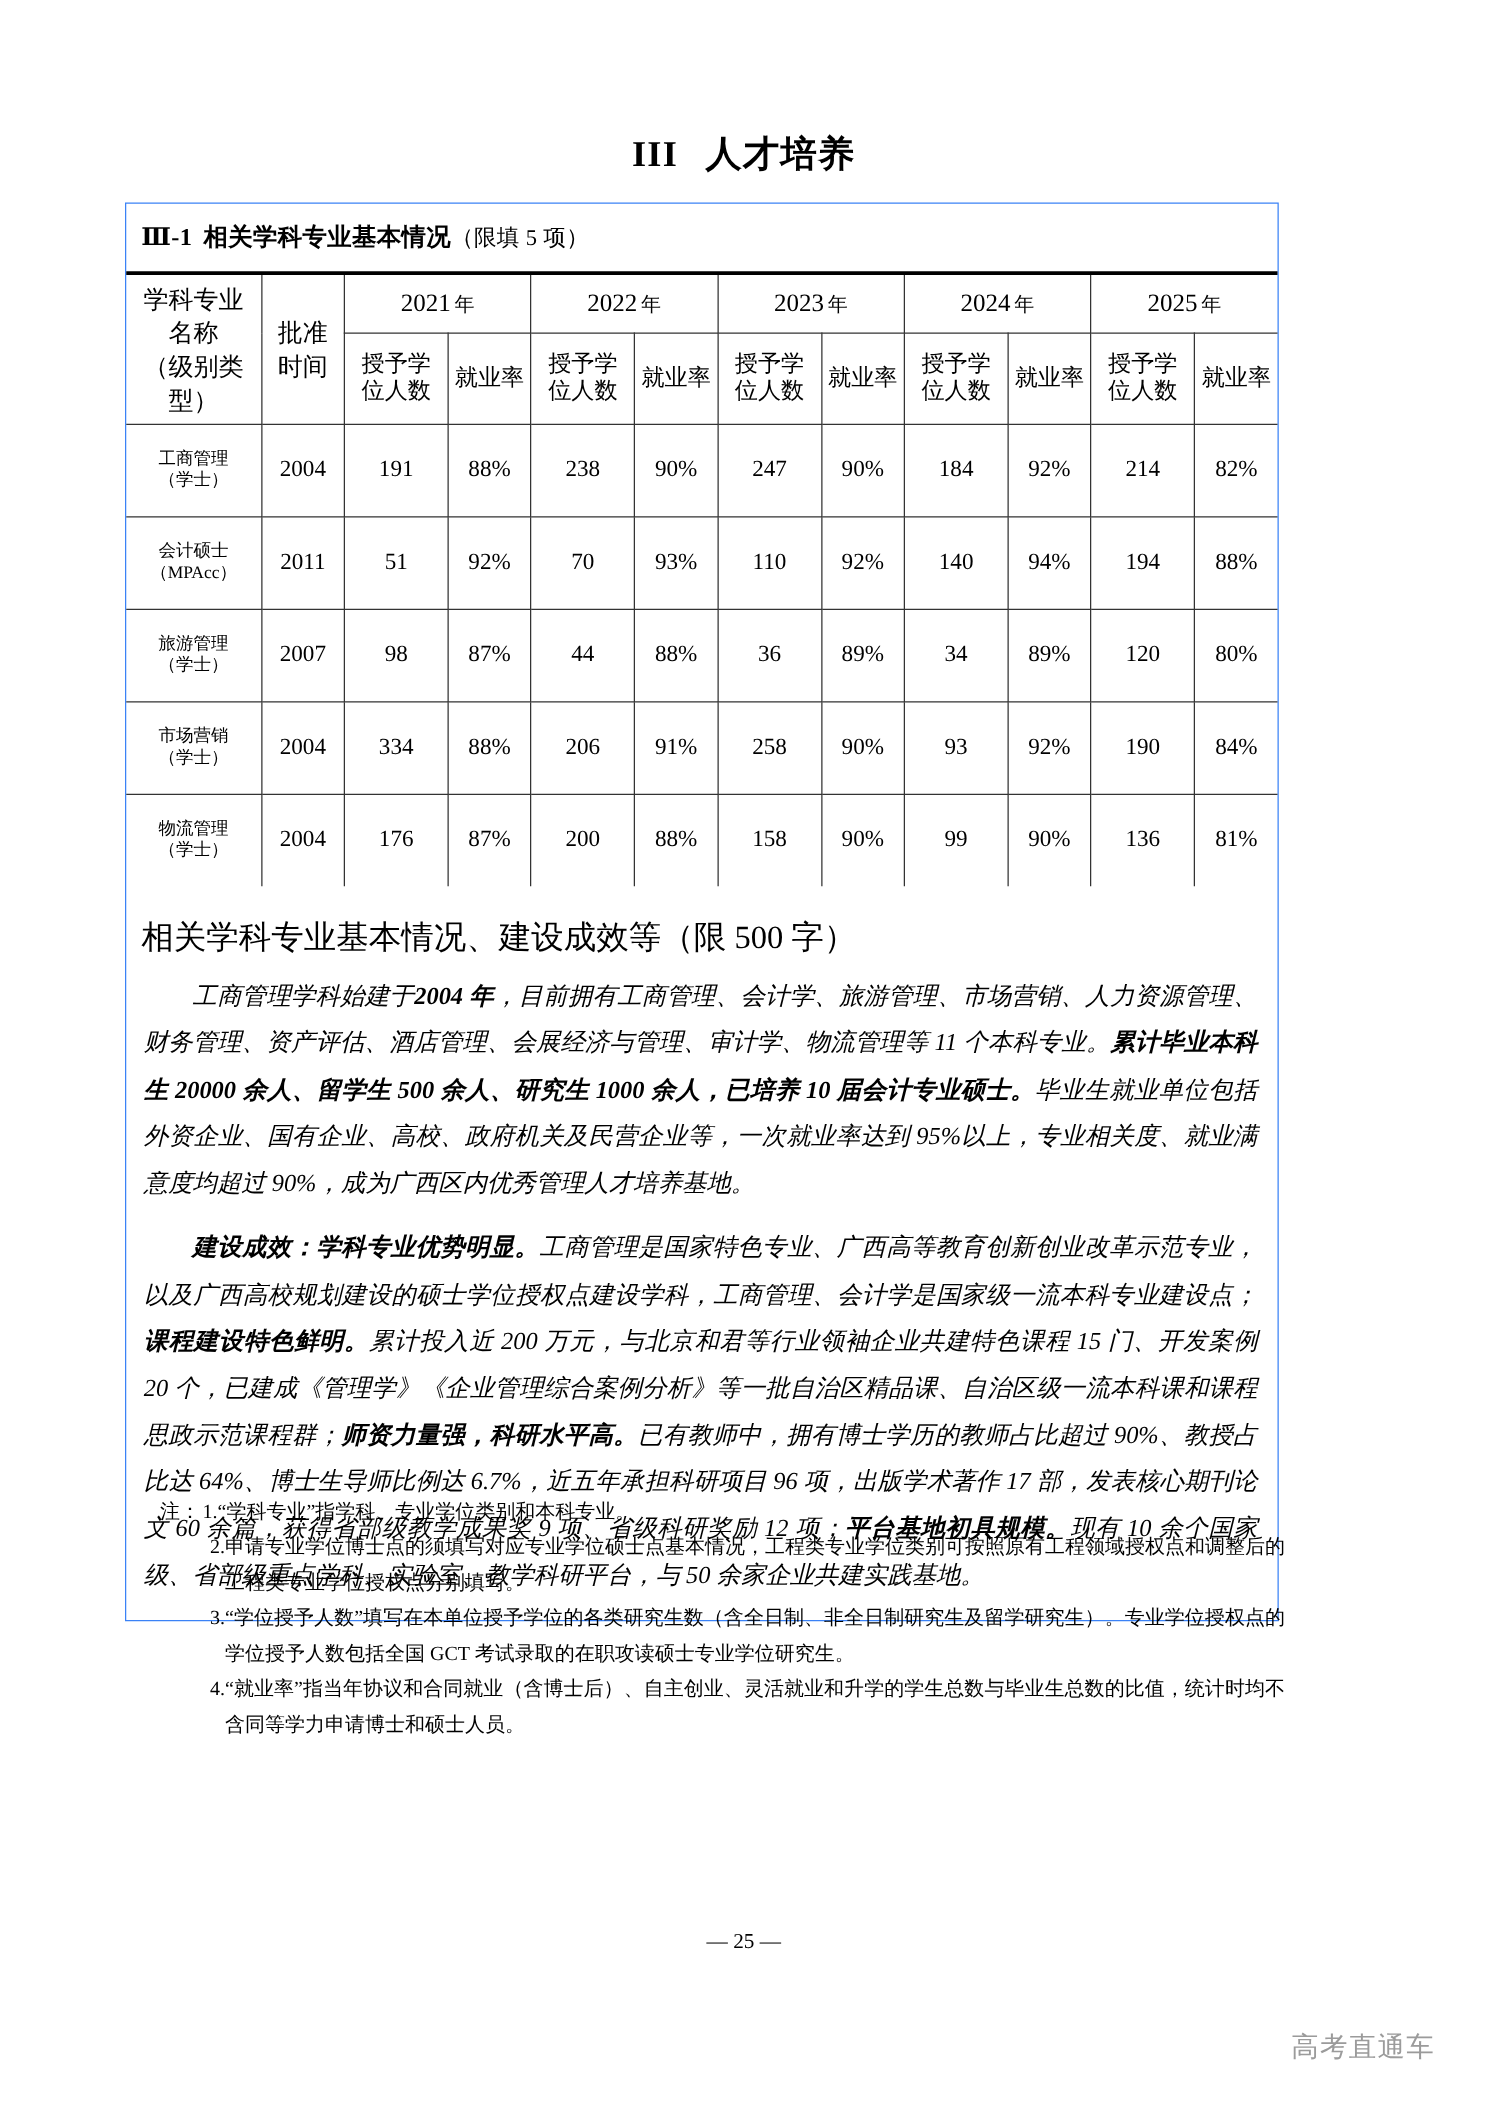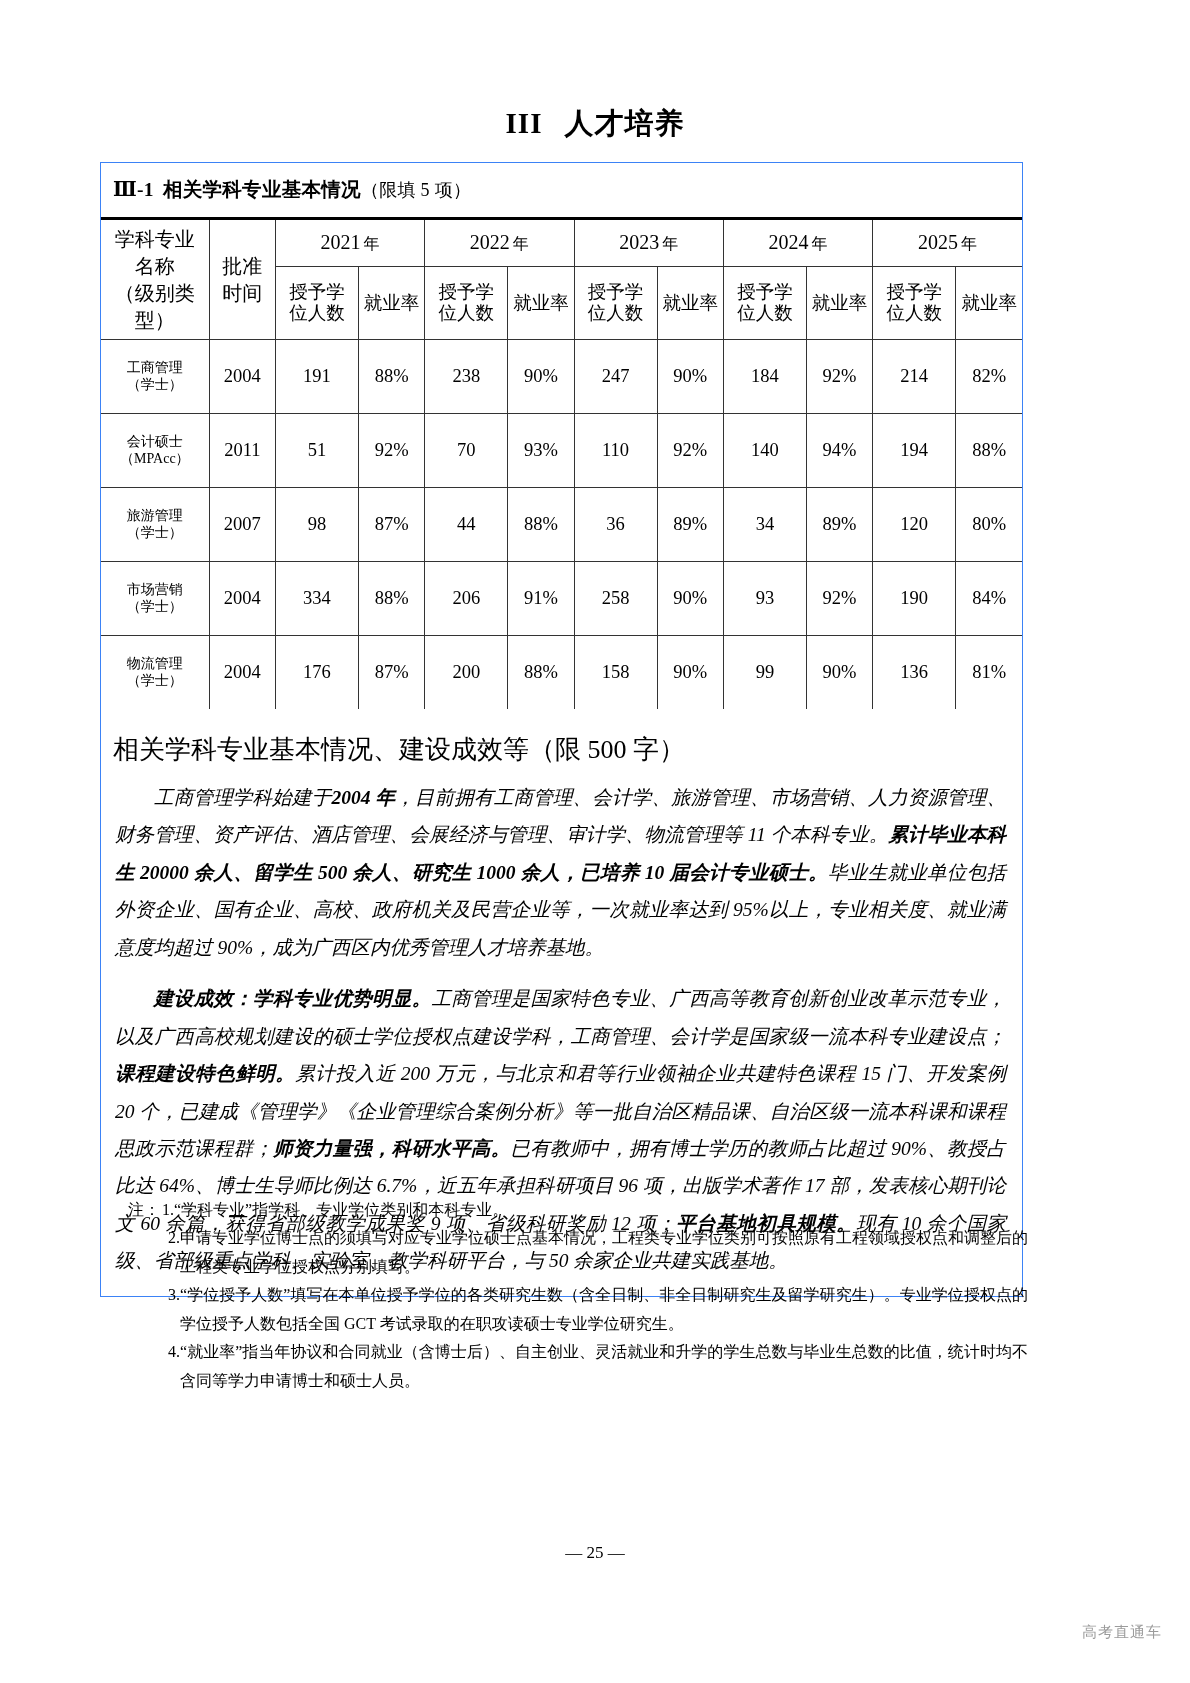--- a/index.html
+++ b/index.html
@@ -121,23 +121,23 @@
   .page-num {
     position: absolute;
     left: 0;
     top: 1543px;
     width: 1190px;
     text-align: center;
     font-size: 17px;
   }
   .watermark {
     position: absolute;
-    right: 28px;
+    right: 42px;
     top: 1623px;
-    font-size: 15px;
+    font-size: 22px;
     color: #9b9b9b;
     font-family: "Liberation Sans", sans-serif;
     letter-spacing: 1px;
   }
 </style>
 </head>
 <body>
 
 <div class="page">
 

